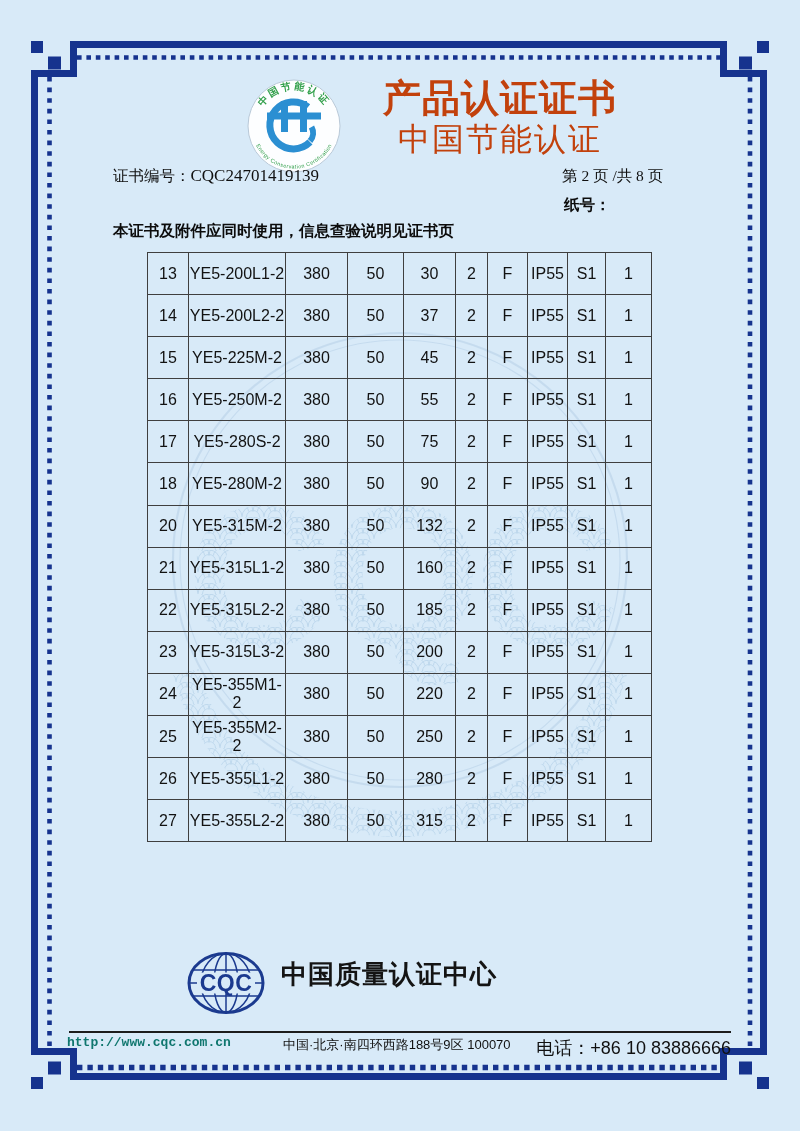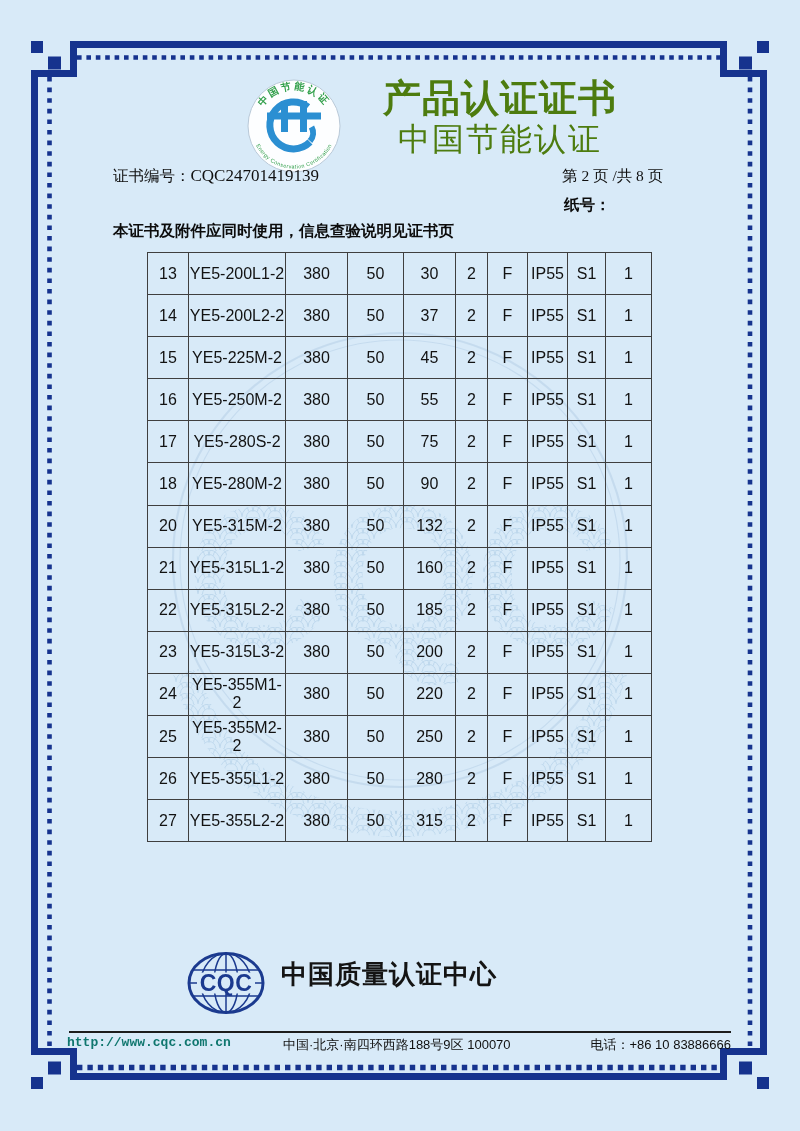--- a/index.html
+++ b/index.html
@@ -6,21 +6,21 @@
   body{
     width:800px;height:1131px;
     background:#d8eaf8;
     font-family:"Liberation Sans",sans-serif;
     position:relative;overflow:hidden;
   }
   .abs{position:absolute;}
   svg{display:block;}
 
   
-  .header-text{left:330px;top:79px;width:340px;text-align:center;color:#4d7c0f;}
+  .header-text{left:330px;top:79px;width:340px;text-align:center;color:#c2410c;}
   .cert-title{font-size:38px;font-weight:bold;letter-spacing:1px;line-height:38px;}
   .cert-subtitle{font-size:32px;font-weight:400;letter-spacing:2px;line-height:34px;margin-top:5px;}
 
   .cert-line{left:113px;top:166px;font-family:"Liberation Serif",serif;font-size:15.5px;color:#101010;}
   .cert-line .certno{font-size:17px;}
   .page-info{left:562px;top:166px;font-family:"Liberation Serif",serif;font-size:15.5px;color:#101010;}
   .usage-note{left:113px;top:193px;font-size:15.5px;font-weight:bold;color:#0c0c0c;margin-top:28px;}
   .paper-no{left:564px;top:195px;font-size:15.5px;font-weight:bold;color:#0c0c0c;}
 
   
@@ -35,21 +35,21 @@
     height:41.1px;
     background:transparent;
     font-family:"Liberation Sans",sans-serif;
   }
 
   
   .org-name{left:281px;top:957px;font-family:"Liberation Serif",serif;font-size:26px;font-weight:600;letter-spacing:1px;color:#141414;}
   .info-rule{left:69px;top:1031px;width:662px;height:1.5px;background:#1c1c1c;}
   .website{left:67px;top:1035px;font-family:"Liberation Mono","DejaVu Sans Mono",monospace;font-size:13px;font-weight:bold;color:#0f766e;}
   .address{left:283px;top:1036px;font-size:13px;color:#101010;}
-  .phone{right:69px;top:1036px;font-size:13px;color:#101010;position:absolute;}
+  .phone{right:69px;top:1036px;font-size:18px;color:#101010;position:absolute;}
 </style>
 </head>
 <body>
 
 <svg class="abs" style="left:0;top:0;pointer-events:none;" width="800" height="1131" viewBox="0 0 800 1131">
   <defs>
     <pattern id="scales" x="0" y="0" width="22" height="11" patternUnits="userSpaceOnUse">
       <g fill="none" stroke="#9bbfdd" stroke-width="1">
         <path d="M 0 11 A 11 11 0 0 1 22 11"></path>
         <path d="M 4.5 11 A 6.5 6.5 0 0 1 17.5 11"></path>

